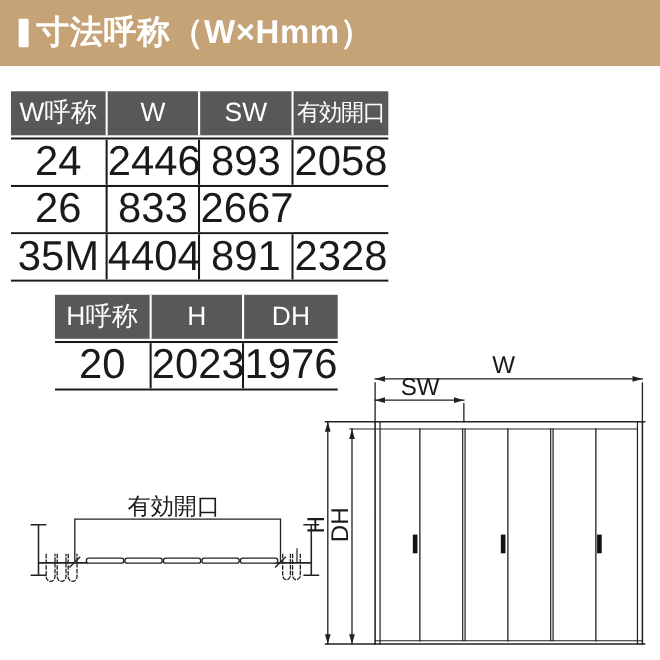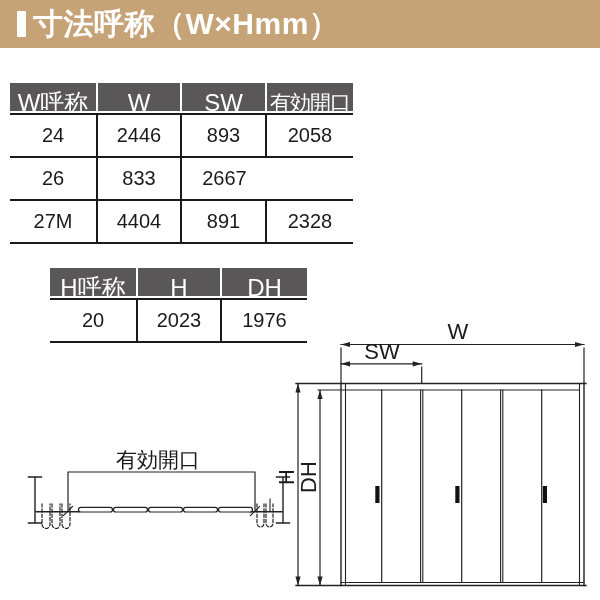--- a/index.html
+++ b/index.html
@@ -1,41 +1,41 @@
 <!DOCTYPE html>
 <html><head>
 <meta charset="utf-8">
 <style>
   html,body{margin:0;padding:0;background:#fff;}
   .canvas{position:relative;width:600px;height:600px;background:#ffffff;overflow:hidden;
           font-family:"Liberation Sans","DejaVu Sans",sans-serif;color:#1a1a1a;}
 
   
-  .title-bar{position:absolute;left:0;top:0;width:600px;height:48px;background:#c6a277;
+  .title-bar{position:absolute;left:0;top:0;width:600px;height:60px;background:#c6a277;
              display:flex;align-items:center;padding-left:17px;box-sizing:border-box;}
   .title-mark{display:inline-block;width:9px;height:26px;background:#ffffff;border-radius:1px;
               margin-right:7px;flex:0 0 auto;}
   .title-text{color:#ffffff;font-size:30px;font-weight:bold;letter-spacing:0.5px;
               white-space:nowrap;line-height:60px;}
 
   
   .spec-table{position:absolute;}
   .w-table{left:10px;top:83px;}
   .h-table{left:10px;top:268px;}
   .thead,.tr{display:grid;}
   .w-cols{grid-template-columns:88px 84px 85px 86px;}
   .h-cols{grid-template-columns:88px 84px 85px;margin-left:40px;}
   .thead{margin-bottom:2px;}
-  .th{background:#595757;color:#ffffff;height:28px;line-height:40px;text-align:center;
+  .th{background:#595757;color:#ffffff;height:40px;line-height:40px;text-align:center;
       font-size:24px;box-sizing:border-box;border-right:2px solid #ffffff;overflow:hidden;}
   .th:last-child{border-right:none;}
   .th.tight{font-size:21px;letter-spacing:-1px;}
   .tr{border-top:2px solid #1a1a1a;}
   .tbody .tr:last-child{border-bottom:2px solid #1a1a1a;}
-  .td{height:41px;line-height:41px;text-align:center;font-size:20px;box-sizing:border-box;
+  .td{height:41px;line-height:41px;text-align:center;font-size:38px;box-sizing:border-box;
       border-right:2px solid #1a1a1a;background:#fff;}
   .td:last-child{border-right:none;}
 
   
   .diagram{position:absolute;left:0;top:318px;width:600px;height:282px;}
   svg text{font-family:"Liberation Sans","DejaVu Sans",sans-serif;fill:#1a1a1a;}
 </style>
 </head>
 <body>
 
@@ -59,21 +59,21 @@
         <div class="td">2446</div>
         <div class="td">893</div>
         <div class="td">2058</div>
       </div>
       <div class="tr w-cols">
         <div class="td">26</div>
         <div class="td">833</div>
         <div class="td">2667</div>
       </div>
       <div class="tr w-cols">
-        <div class="td">27M</div>
+        <div class="td">35M</div>
         <div class="td">4404</div>
         <div class="td">891</div>
         <div class="td">2328</div>
       </div>
     </div>
   </div>
 
   <div class="spec-table h-table">
     <div class="thead h-cols">
       <div class="th">H呼称</div>

